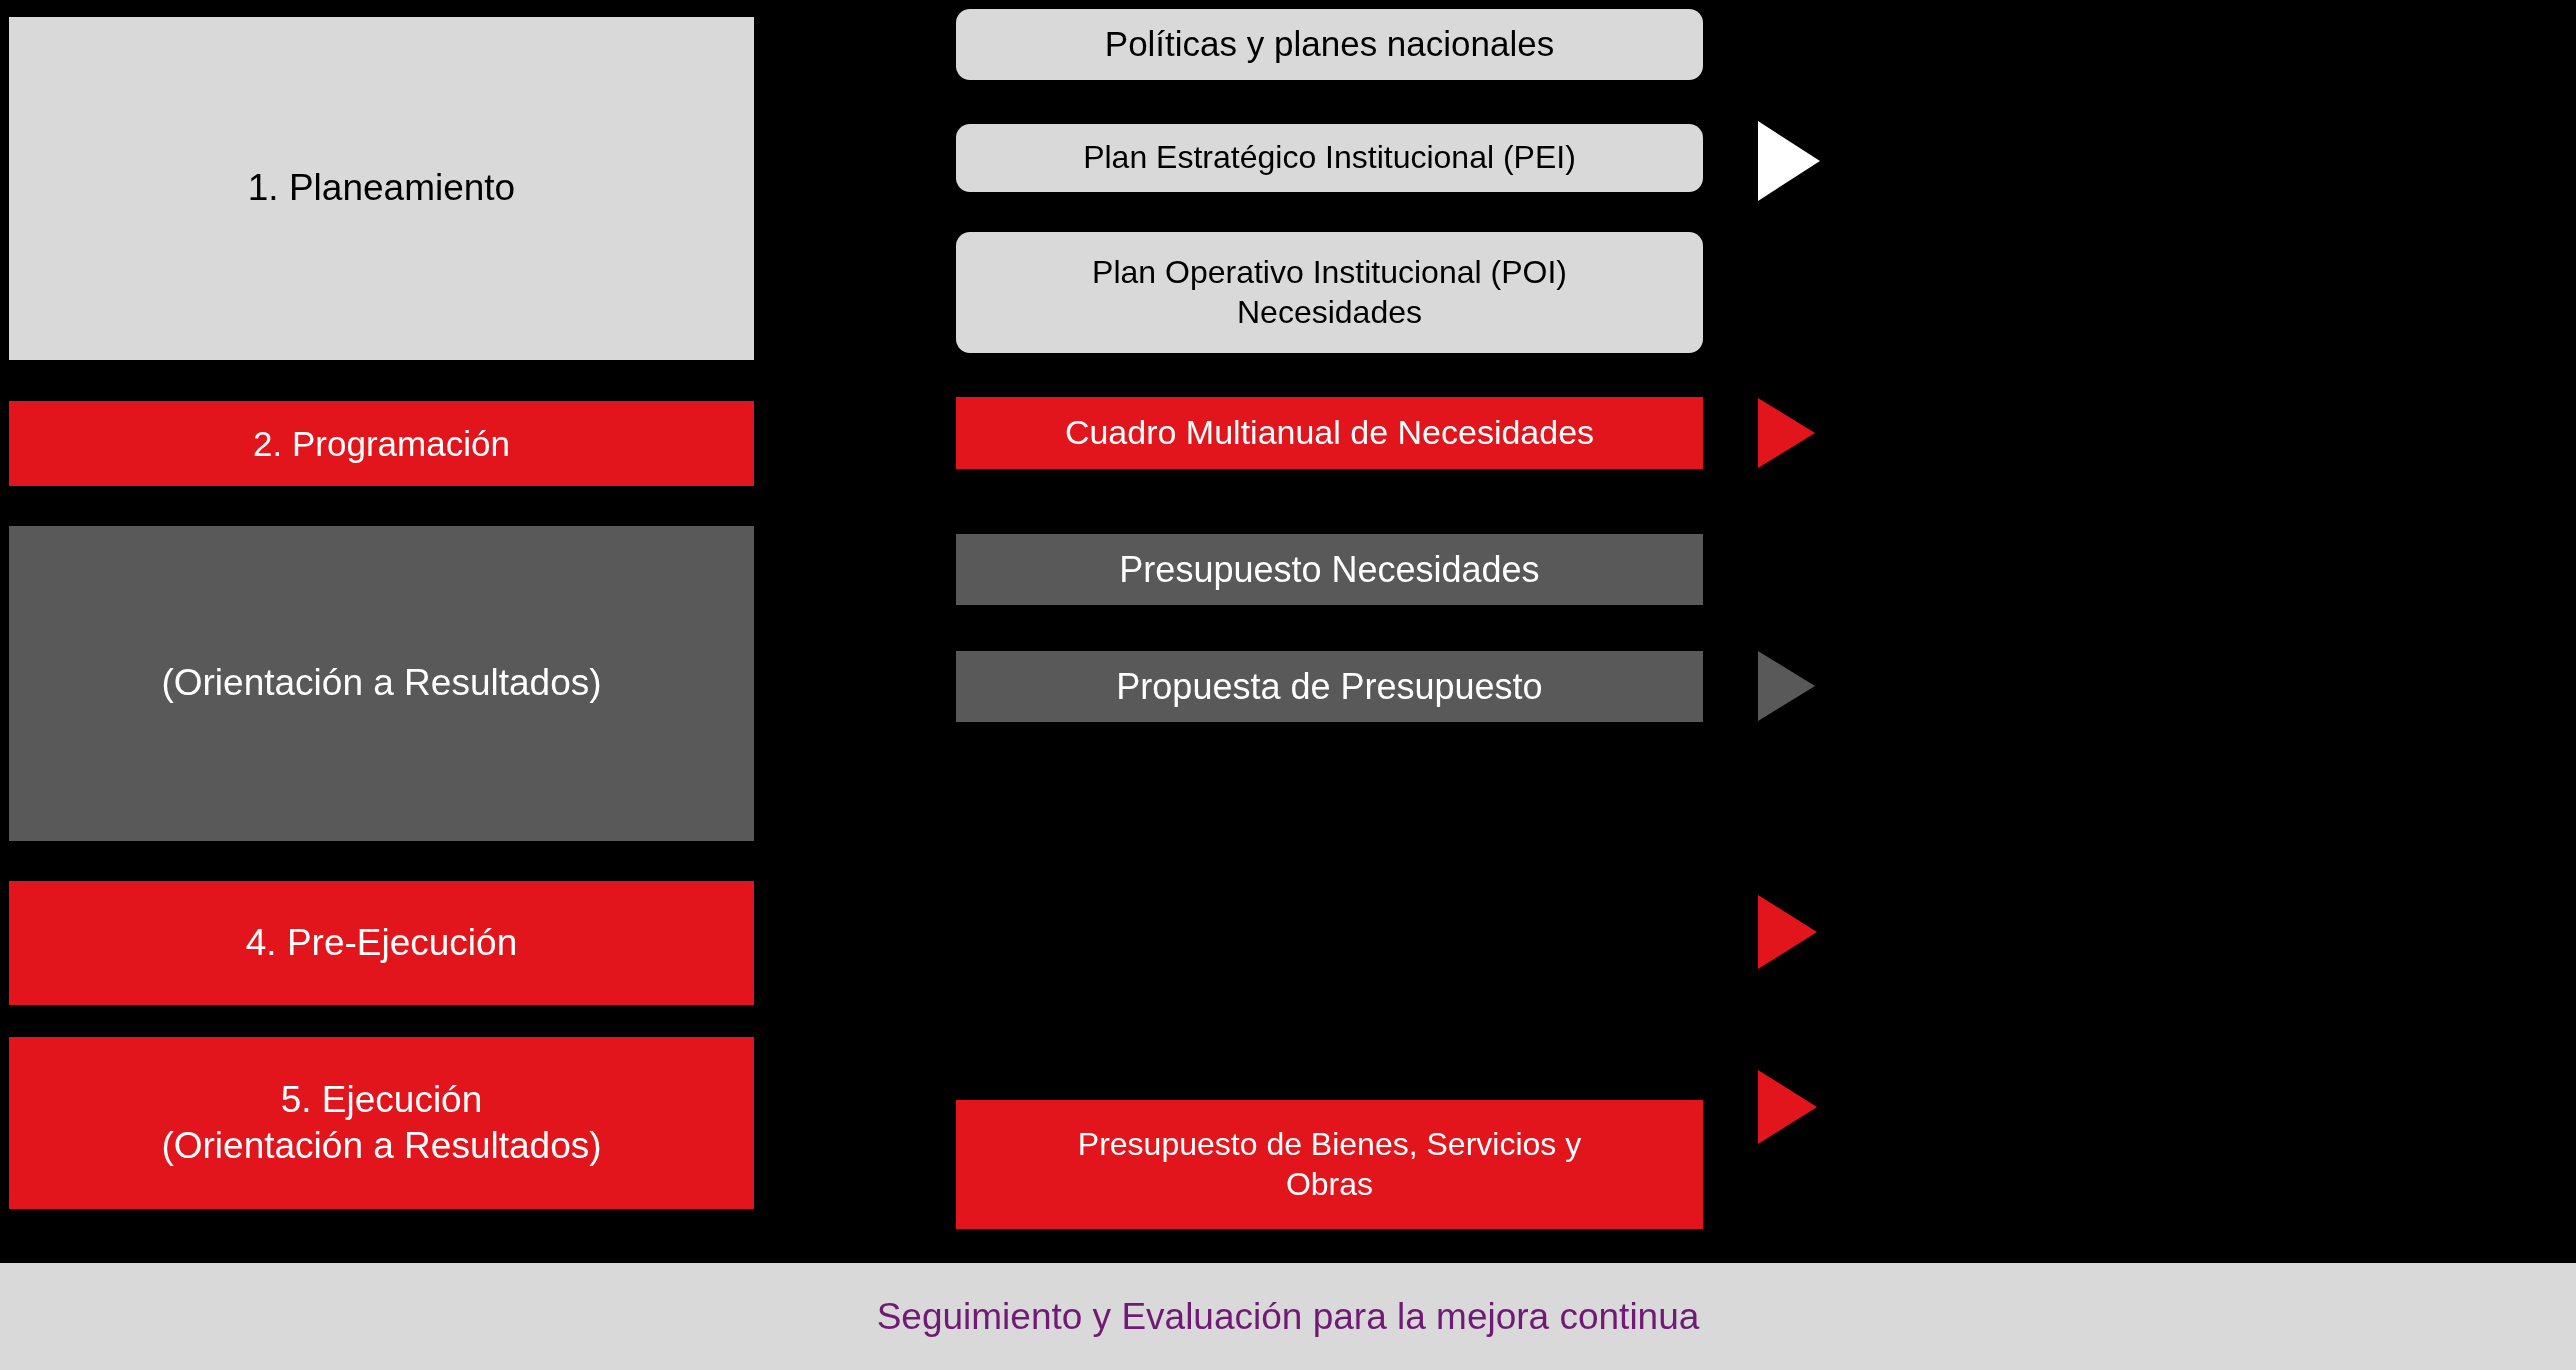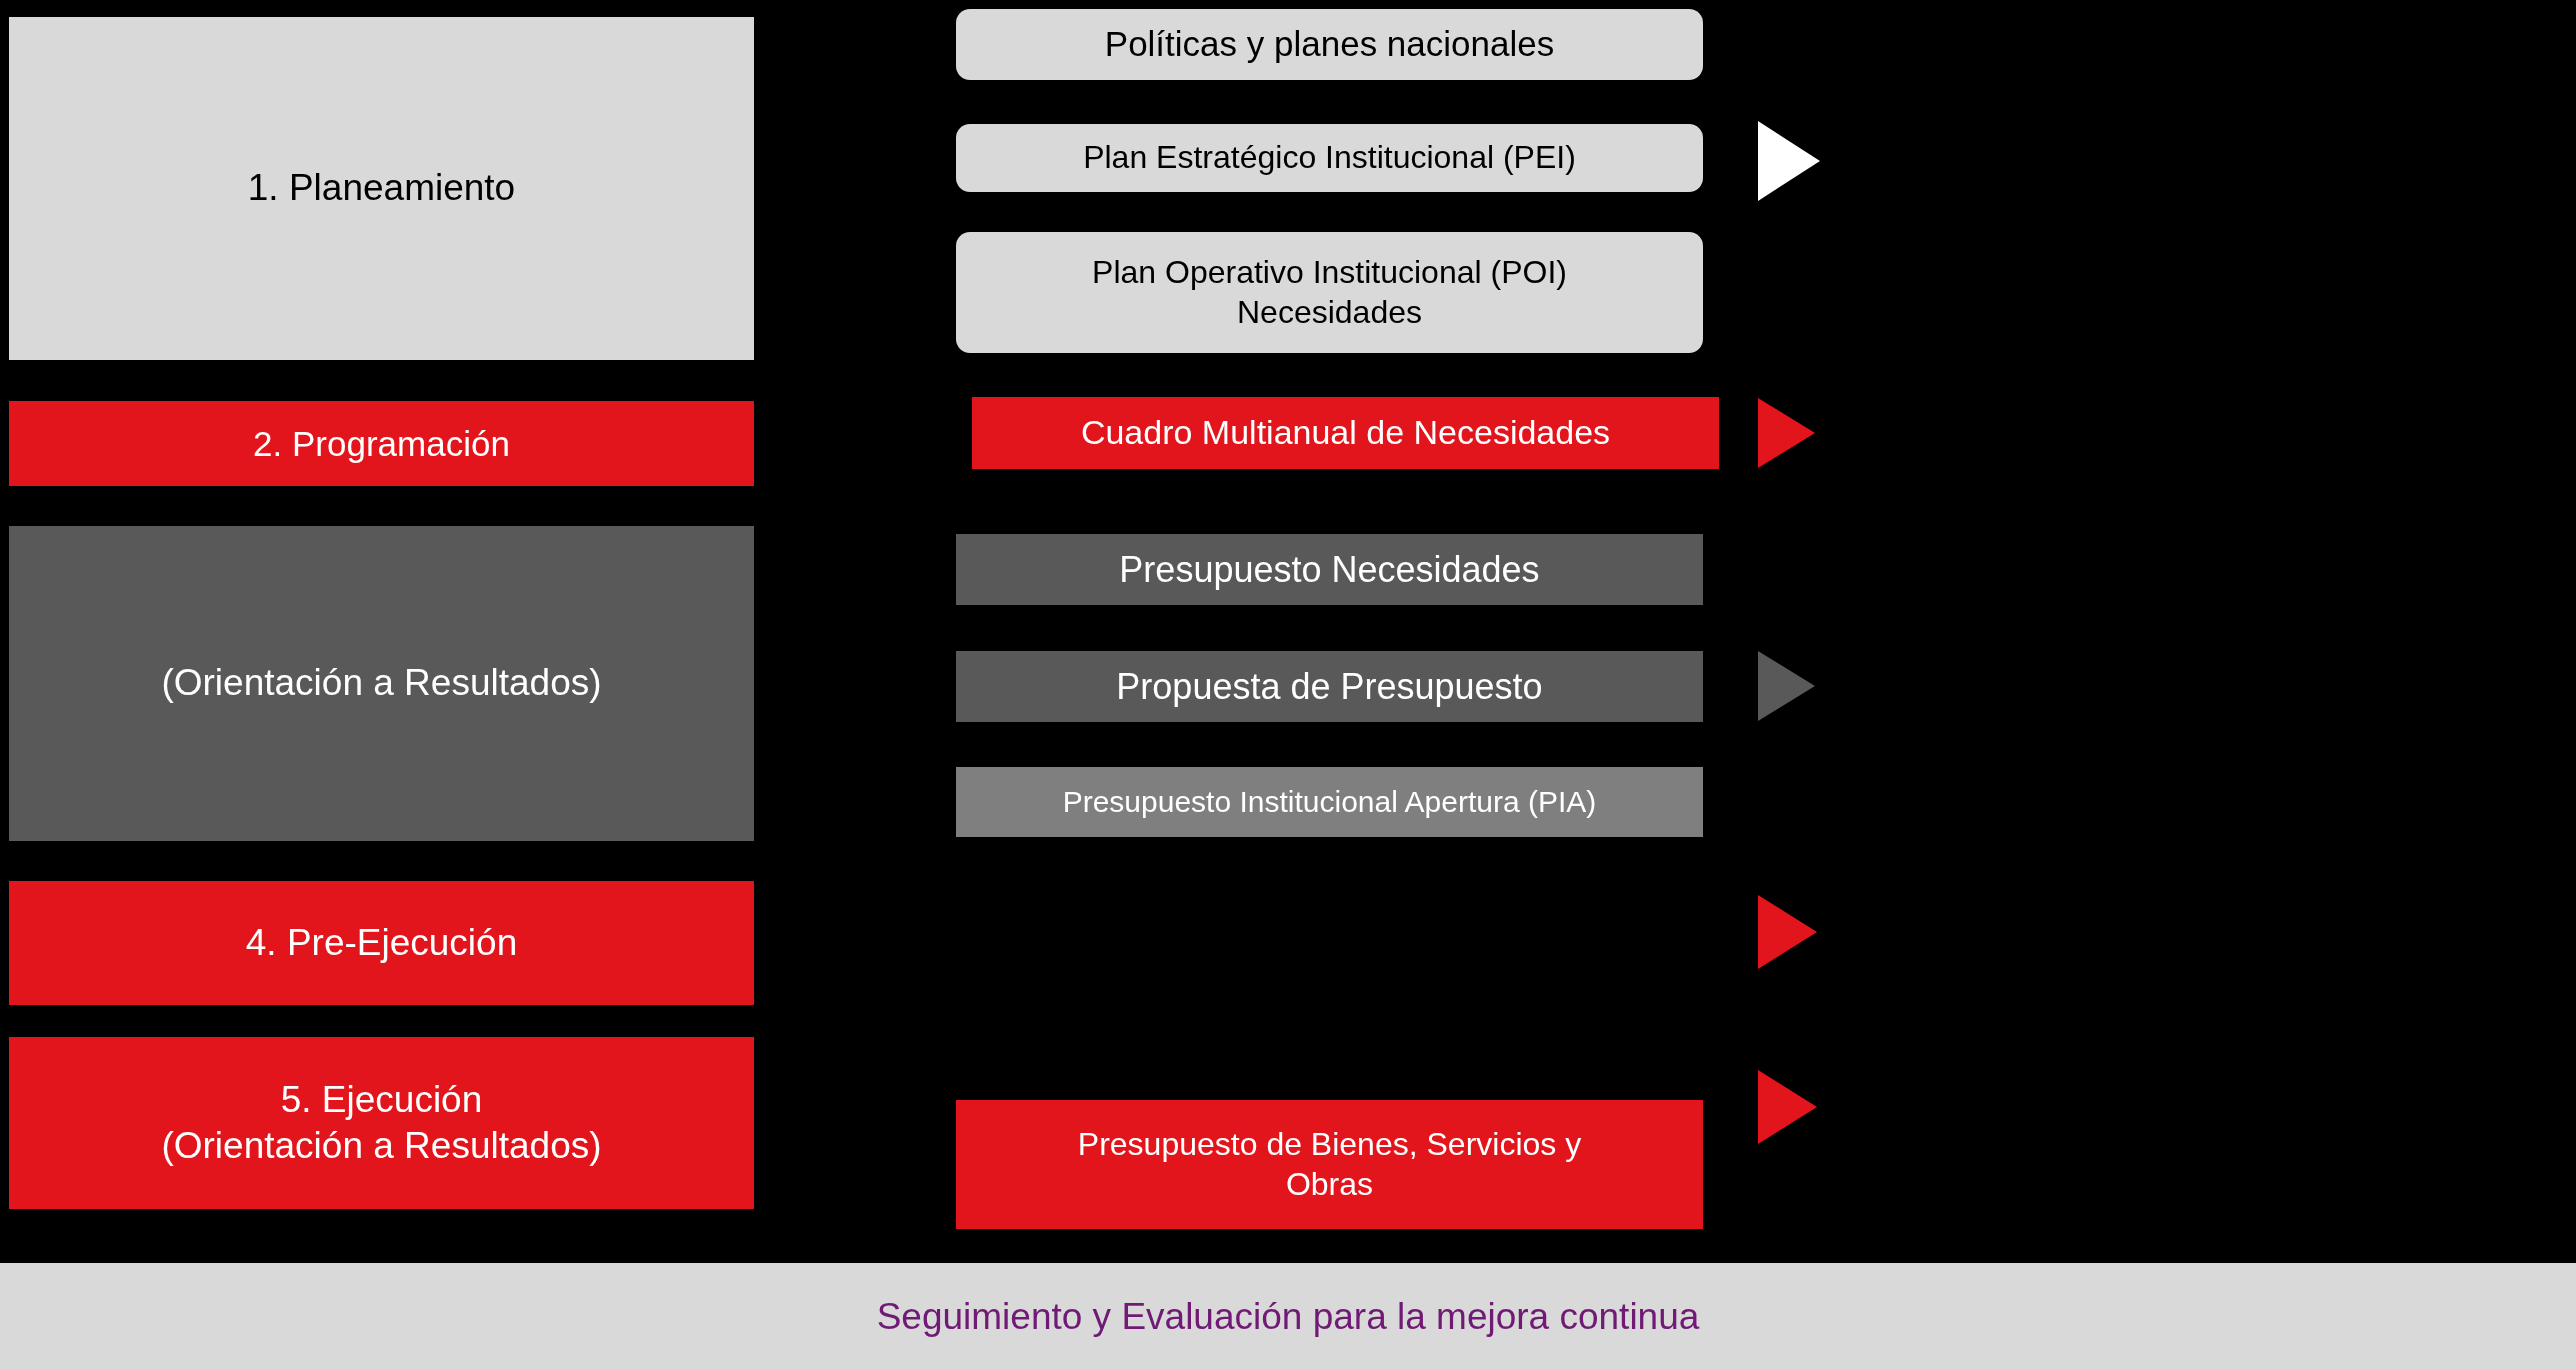--- a/index.html
+++ b/index.html
@@ -140,35 +140,32 @@
 
   <div class="doc doc-light" style="left:956px; top:124px; width:747px; height:68px; font-size:32px;">
     <span>Plan Estratégico Institucional (PEI)</span>
   </div>
 
   <div class="doc doc-light" style="left:956px; top:232px; width:747px; height:121px; font-size:32px; flex-direction:column;">
     <span>Plan Operativo Institucional (POI)</span>
     <span>Necesidades</span>
   </div>
 
-  <div class="doc doc-red" style="left:956px; top:397px; width:747px; height:72px; font-size:34px;margin-left:16px;">
+  <div class="doc doc-red" style="left:956px; top:397px; width:747px; height:72px; font-size:34px;">
     <span>Cuadro Multianual de Necesidades</span>
   </div>
 
   <div class="doc doc-gray" style="left:956px; top:534px; width:747px; height:71px; font-size:36px;">
     <span>Presupuesto Necesidades</span>
   </div>
 
   <div class="doc doc-gray" style="left:956px; top:651px; width:747px; height:71px; font-size:36px;">
     <span>Propuesta de Presupuesto</span>
   </div>
 
-  <div class="doc doc-gray-light" style="left:956px; top:767px; width:747px; height:70px; font-size:30px;">
-    <span>Presupuesto Institucional Apertura (PIA)</span>
-  </div>
 
 
   <div class="doc doc-red" style="left:956px; top:1100px; width:747px; height:129px; font-size:32px; flex-direction:column;">
     <span>Presupuesto de Bienes, Servicios y</span>
     <span>Obras</span>
   </div>
 
   <div class="arrow" style="left:1758px; top:121px; border-width:40px 0 40px 62px; border-left-color:#ffffff;"></div>
 
   <div class="arrow" style="left:1758px; top:398px; border-width:35px 0 35px 57px; border-left-color:#e3151c;"></div>

